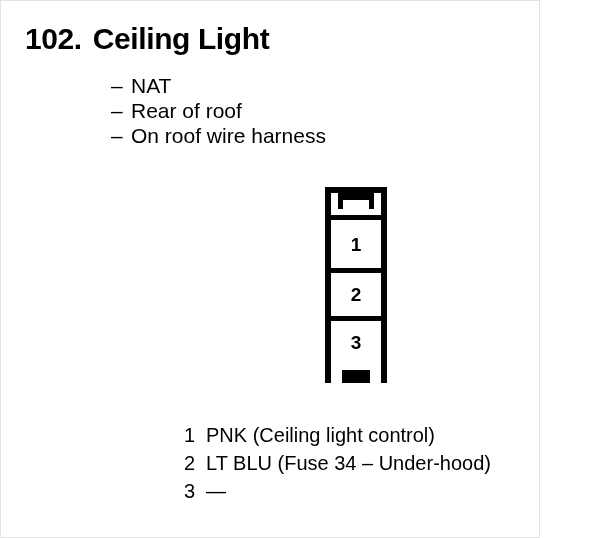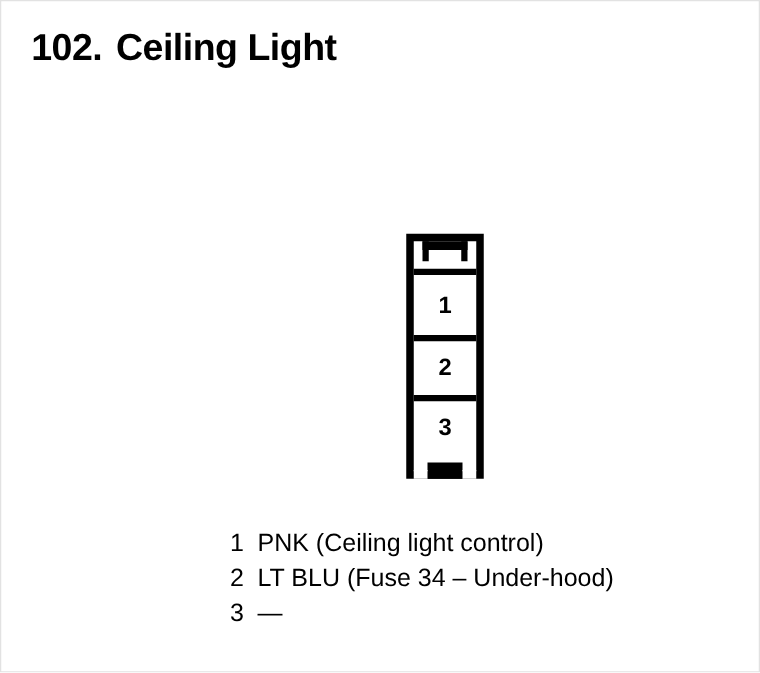--- a/index.html
+++ b/index.html
@@ -7,21 +7,21 @@
     padding: 0;
     background: #ffffff;
   }
   body {
     font-family: "Liberation Sans", sans-serif;
     color: #000000;
   }
 
   #page {
     position: relative;
-    width: 608px;
+    width: 540px;
     height: 538px;
     background: #ffffff;
     border: 1px solid #e2e2e2;
     box-sizing: border-box;
     overflow: hidden;
   }
 
   
   .heading {
     position: absolute;
@@ -192,20 +192,31 @@
 </style>
 </head>
 <body>
 
 <div id="page">
 
   <div class="heading">
     <span class="num">102.</span><span>Ceiling Light</span>
   </div>
 
+  <div class="desc">
+    <span class="desc-line">
+      <span class="desc-dash">–</span><span>NAT</span>
+    </span>
+    <span class="desc-line">
+      <span class="desc-dash">–</span><span>Rear of roof</span>
+    </span>
+    <span class="desc-line">
+      <span class="desc-dash">–</span><span>On roof wire harness</span>
+    </span>
+  </div>
 
   <div class="connector">
     <div class="shell"></div>
 
     <div class="latch-band">
       <div class="latch-slot"></div>
       <div class="latch-arm-left"></div>
       <div class="latch-arm-right"></div>
     </div>
     <div class="band-rule"></div>

